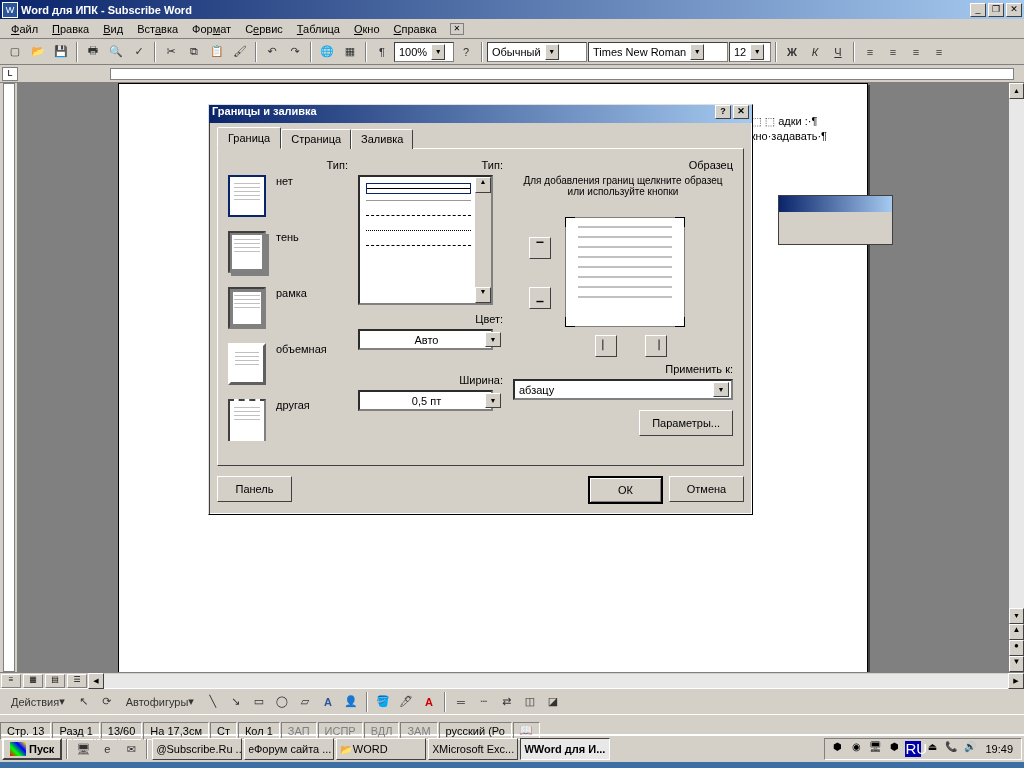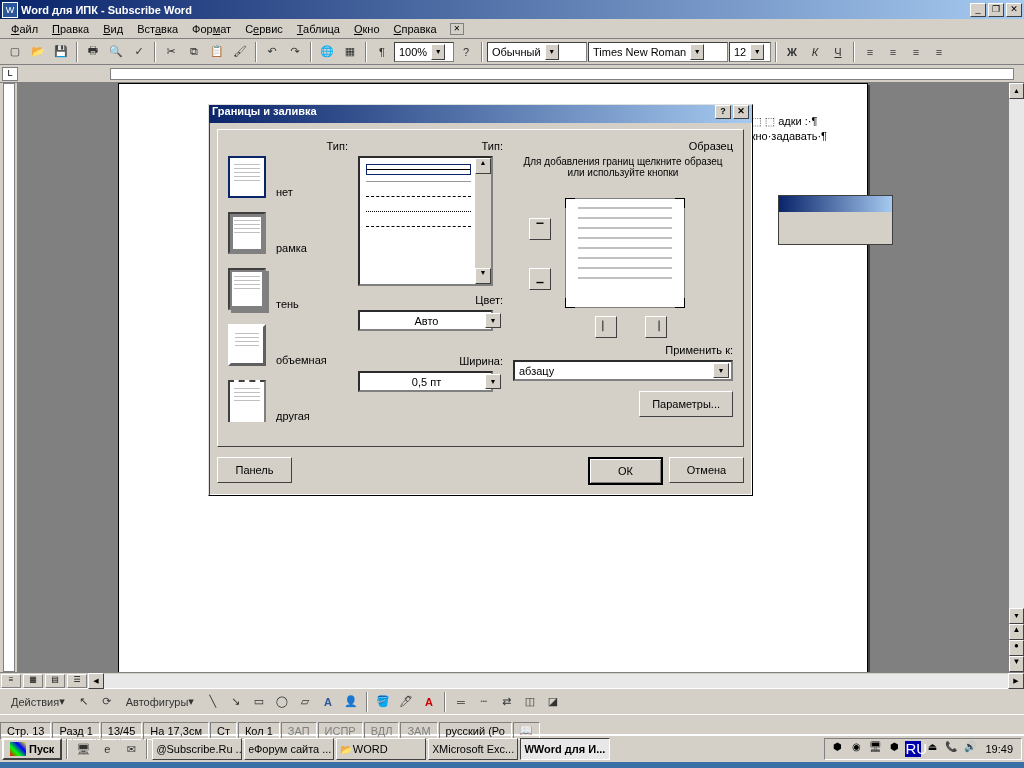--- a/index.html
+++ b/index.html
@@ -73,21 +73,21 @@
 .tabs { display:flex; position:relative; margin-bottom:-1px; }
 .tab { padding:3px 9px; background:#d4d0c8; border:1px solid #fff; border-right-color:#404040; border-bottom:none; border-radius:2px 2px 0 0; margin-right:0px; position:relative; }
 .tab.active { border-bottom:1px solid #d4d0c8; z-index:2; padding:4px 10px; margin-top:-2px; }
 .tab-panel { border:1px solid #fff; border-right-color:#404040; border-bottom-color:#404040; border-top-color:#fff; padding:10px; min-height:310px; background:#d4d0c8; display:flex; gap:10px; }
 
 .col-left { width:120px; }
 .col-mid { width:145px; }
 .col-right { flex:1; }
 
 .label { margin-bottom:4px;text-align:right; }
-.setting-item { display:flex; align-items:flex-end; margin-bottom:14px; cursor:pointer; }
+.setting-item { display:flex; align-items:flex-start; margin-bottom:14px; cursor:pointer; }
 .setting-icon { width:38px; height:42px; background:#fff; border:2px solid #808080; border-top-color:#404040; border-left-color:#404040; margin-right:10px; position:relative; }
 .setting-icon.selected { border:2px solid #0a246a; }
 .setting-icon .lines { position:absolute; top:6px; left:4px; right:4px; }
 .setting-icon .lines div { height:1px; background:#c0c0c0; margin-bottom:3px; }
 .setting-icon.box-frame { box-shadow: inset 0 0 0 3px #808080; }
 
 .list-box { width:135px; height:130px; background:#fff; border:2px inset #808080; overflow:hidden; position:relative; }
 .list-box .scroll-v-list { position:absolute; right:0; top:0; bottom:0; width:16px; background:#d4d0c8; }
 .list-box .scroll-v-list div { height:16px; border:1px solid #fff; border-right-color:#404040; border-bottom-color:#404040; font-size:7px; text-align:center; }
 
@@ -265,21 +265,21 @@
   <div class="tb-btn">═</div>
   <div class="tb-btn">┄</div>
   <div class="tb-btn">⇄</div>
   <div class="tb-btn">◫</div>
   <div class="tb-btn">◪</div>
 </div>
 
 <div class="statusbar">
   <div class="status-cell">Стр. 13</div>
   <div class="status-cell">Разд 1</div>
-  <div class="status-cell">13/45</div>
+  <div class="status-cell">13/60</div>
   <div class="status-cell">На 17,3см</div>
   <div class="status-cell">Ст</div>
   <div class="status-cell">Кол 1</div>
   <div class="status-cell dim">ЗАП</div>
   <div class="status-cell dim">ИСПР</div>
   <div class="status-cell dim">ВДЛ</div>
   <div class="status-cell dim">ЗАМ</div>
   <div class="status-cell">русский (Ро</div>
   <div class="status-cell">📖</div>
 </div>
@@ -313,57 +313,62 @@
 </div>
 
 <div class="dialog">
   <div class="dialog-title">
     <span>Границы и заливка</span>
     <div class="spacer"></div>
     <div class="dbtn">?</div>
     <div class="dbtn">✕</div>
   </div>
   <div class="dialog-body">
+    <div class="tabs">
+      <div class="tab active">Граница</div>
+      <div class="tab">Страница</div>
+      <div class="tab">Заливка</div>
+    </div>
     <div class="tab-panel">
 
       <div class="col-left">
         <div class="label">Тип:</div>
         <div class="setting-item">
           <div class="setting-icon selected">
               <div class="lines">
                 <div></div>
                 <div></div>
                 <div></div>
                 <div></div>
                 <div></div>
               </div>
             </div>
           <span>нет</span>
         </div>
         <div class="setting-item">
+          <div class="setting-icon box-frame" style="box-shadow: inset 0 0 0 2px #808080, 3px 3px 0 #808080">
+              <div class="lines">
+                <div></div>
+                <div></div>
+                <div></div>
+                <div></div>
+              </div>
+            </div>
+          <span>тень</span>
+        </div>
+        <div class="setting-item">
           <div class="setting-icon box-frame">
               <div class="lines">
                 <div></div>
                 <div></div>
                 <div></div>
                 <div></div>
               </div>
             </div>
           <span>рамка</span>
-        </div>
-        <div class="setting-item">
-          <div class="setting-icon box-frame" style="box-shadow: inset 0 0 0 2px #808080, 3px 3px 0 #808080">
-              <div class="lines">
-                <div></div>
-                <div></div>
-                <div></div>
-                <div></div>
-              </div>
-            </div>
-          <span>тень</span>
         </div>
         <div class="setting-item">
           <div class="setting-icon" style="border:3px solid; border-color:#fff #606060 #606060 #fff">
               <div class="lines">
                 <div></div>
                 <div></div>
                 <div></div>
                 <div></div>
               </div>
             </div>

